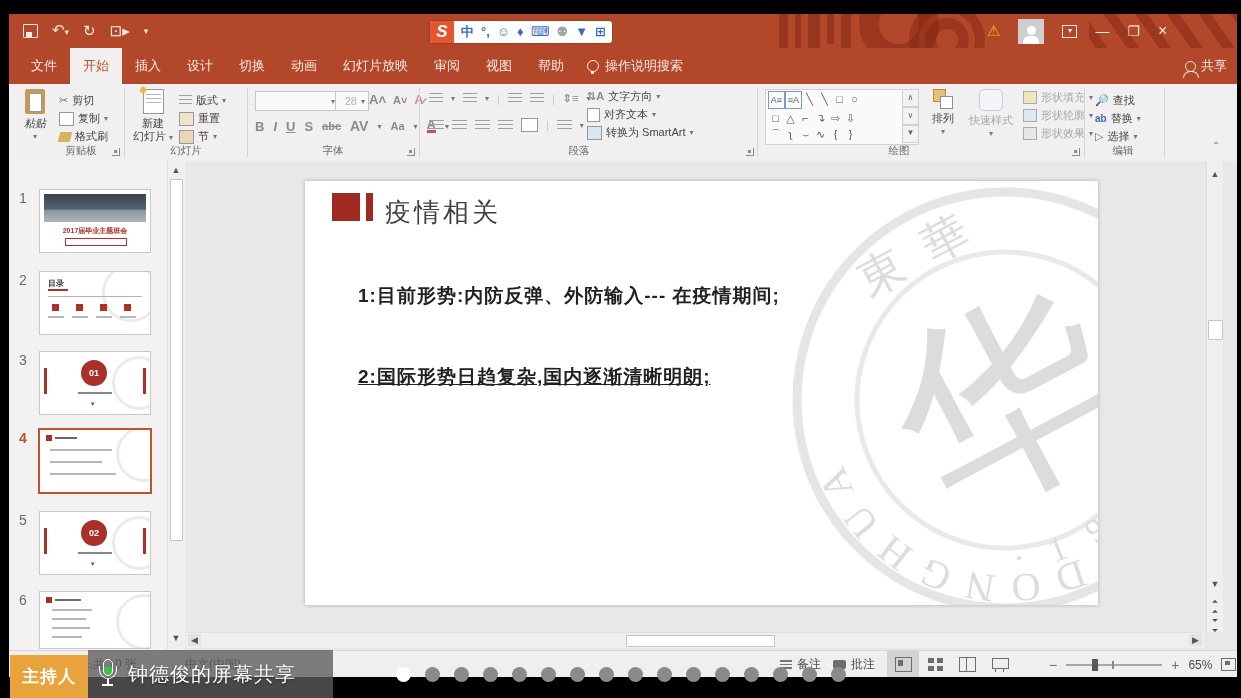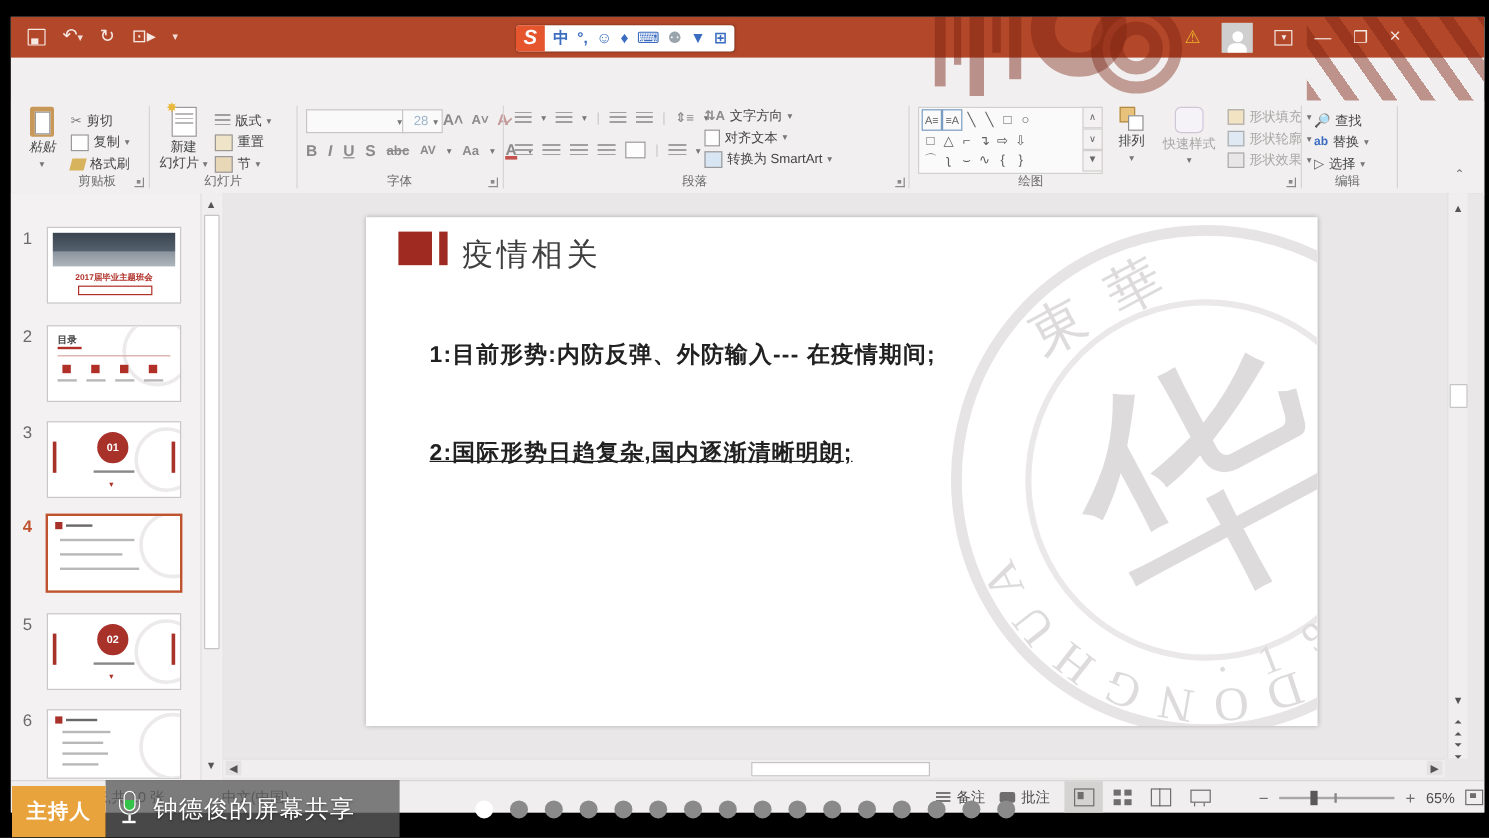--- a/index.html
+++ b/index.html
@@ -177,20 +177,42 @@
       <span class="avatarbox">
           <span class="avhead"></span>
           <span class="avbody"></span>
         </span>
       <span class="ribbondisp">▾</span>
       <span class="ctlglyph">—</span>
       <span class="ctlglyph">❐</span>
       <span class="ctlglyph" style="font-size:16px;">×</span>
     </div>
 
+    <div class="tabrow">
+      <div class="tabs">
+        <div class="tab">文件</div>
+        <div class="tab active">开始</div>
+        <div class="tab">插入</div>
+        <div class="tab">设计</div>
+        <div class="tab">切换</div>
+        <div class="tab">动画</div>
+        <div class="tab">幻灯片放映</div>
+        <div class="tab">审阅</div>
+        <div class="tab">视图</div>
+        <div class="tab">帮助</div>
+        <div class="tellme">
+          <span class="bulb"></span>
+          <span>操作说明搜索</span>
+        </div>
+      </div>
+      <div class="sharebtn">
+        <span class="person"></span>
+        <span>共享</span>
+      </div>
+    </div>
 
     <div class="ribbon">
 
       <div class="bigbtn" style="left:4px;font-style:italic;">
         <div class="clipicon bicon"></div>
         <div><span>粘贴</span></div>
           <div class="arr">▾</div>
       </div>
       <div class="smallrow" style="left:50px;top:9px;">
           <span style="color:#7a7a7a;">✂</span>
@@ -244,21 +266,21 @@
         <span class="fmt">A˄</span>
         <span class="fmt" style="font-size:11px;">A˅</span>
         <span class="fmt" style="color:#c49a9a;">A̷</span>
       </div>
       <div class="smallrow" style="left:246px;top:34px;gap:9px;">
         <span class="fmt">B</span>
         <span class="fmt" style="font-style:italic;">I</span>
         <span class="fmt" style="text-decoration:underline;">U</span>
         <span class="fmt">S</span>
         <span class="fmt" style="text-decoration:line-through;font-size:11px;">abc</span>
-        <span class="fmt" style="font-size:10px;">AV</span>
+        <span class="fmt" style="font-size:14px;">AV</span>
           <span class="arr">▾</span>
         <span class="fmt" style="font-size:11px;">Aa</span>
           <span class="arr">▾</span>
         <span class="fmt" style="border-bottom:3px solid #c4524e;line-height:11px;">A</span>
           <span class="arr">▾</span>
       </div>
       <div class="grp-label" style="left:240px;width:168px;">字体</div>
       <div class="launcher" style="left:398px;"></div>
       <div class="vsep" style="left:410px;"></div>
 
@@ -338,21 +360,21 @@
       <div class="smallrow dis" style="left:1014px;top:24px;">
           <span class="fillic" style="background:#dfe9f4;"></span>
           <span>形状轮廓</span>
           <span class="arr">▾</span>
         </div>
       <div class="smallrow dis" style="left:1014px;top:42px;">
           <span class="fillic"></span>
           <span>形状效果</span>
           <span class="arr">▾</span>
         </div>
-      <div class="grp-label" style="left:780px;width:140px;">绘图</div>
+      <div class="grp-label" style="left:820px;width:140px;">绘图</div>
       <div class="launcher" style="left:1063px;"></div>
       <div class="vsep" style="left:1075px;"></div>
 
       <div class="smallrow" style="left:1086px;top:9px;">
           <span style="color:#3a6cc0;">🔎</span>
           <span>查找</span>
         </div>
       <div class="smallrow" style="left:1086px;top:27px;">
           <span style="color:#3a6cc0;font-size:10px;font-weight:bold;">ab</span>
           <span>替换</span>

